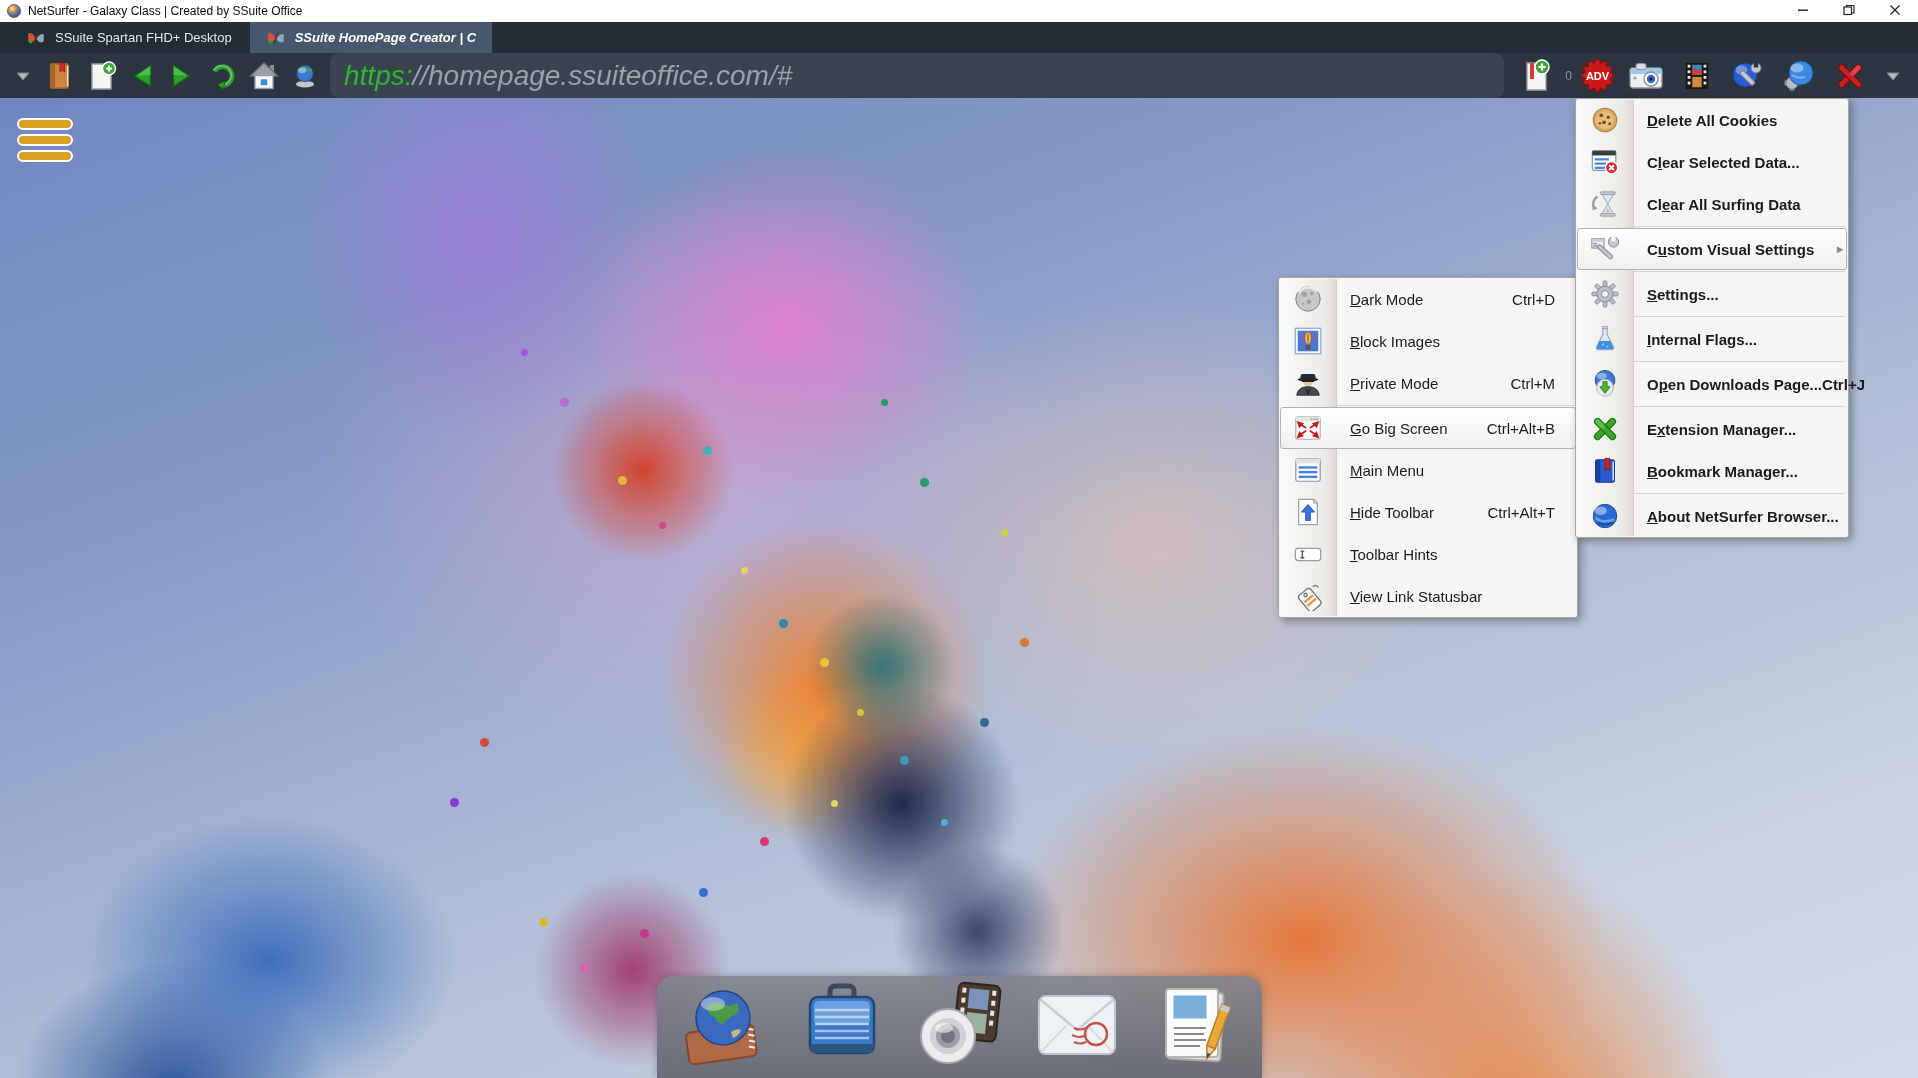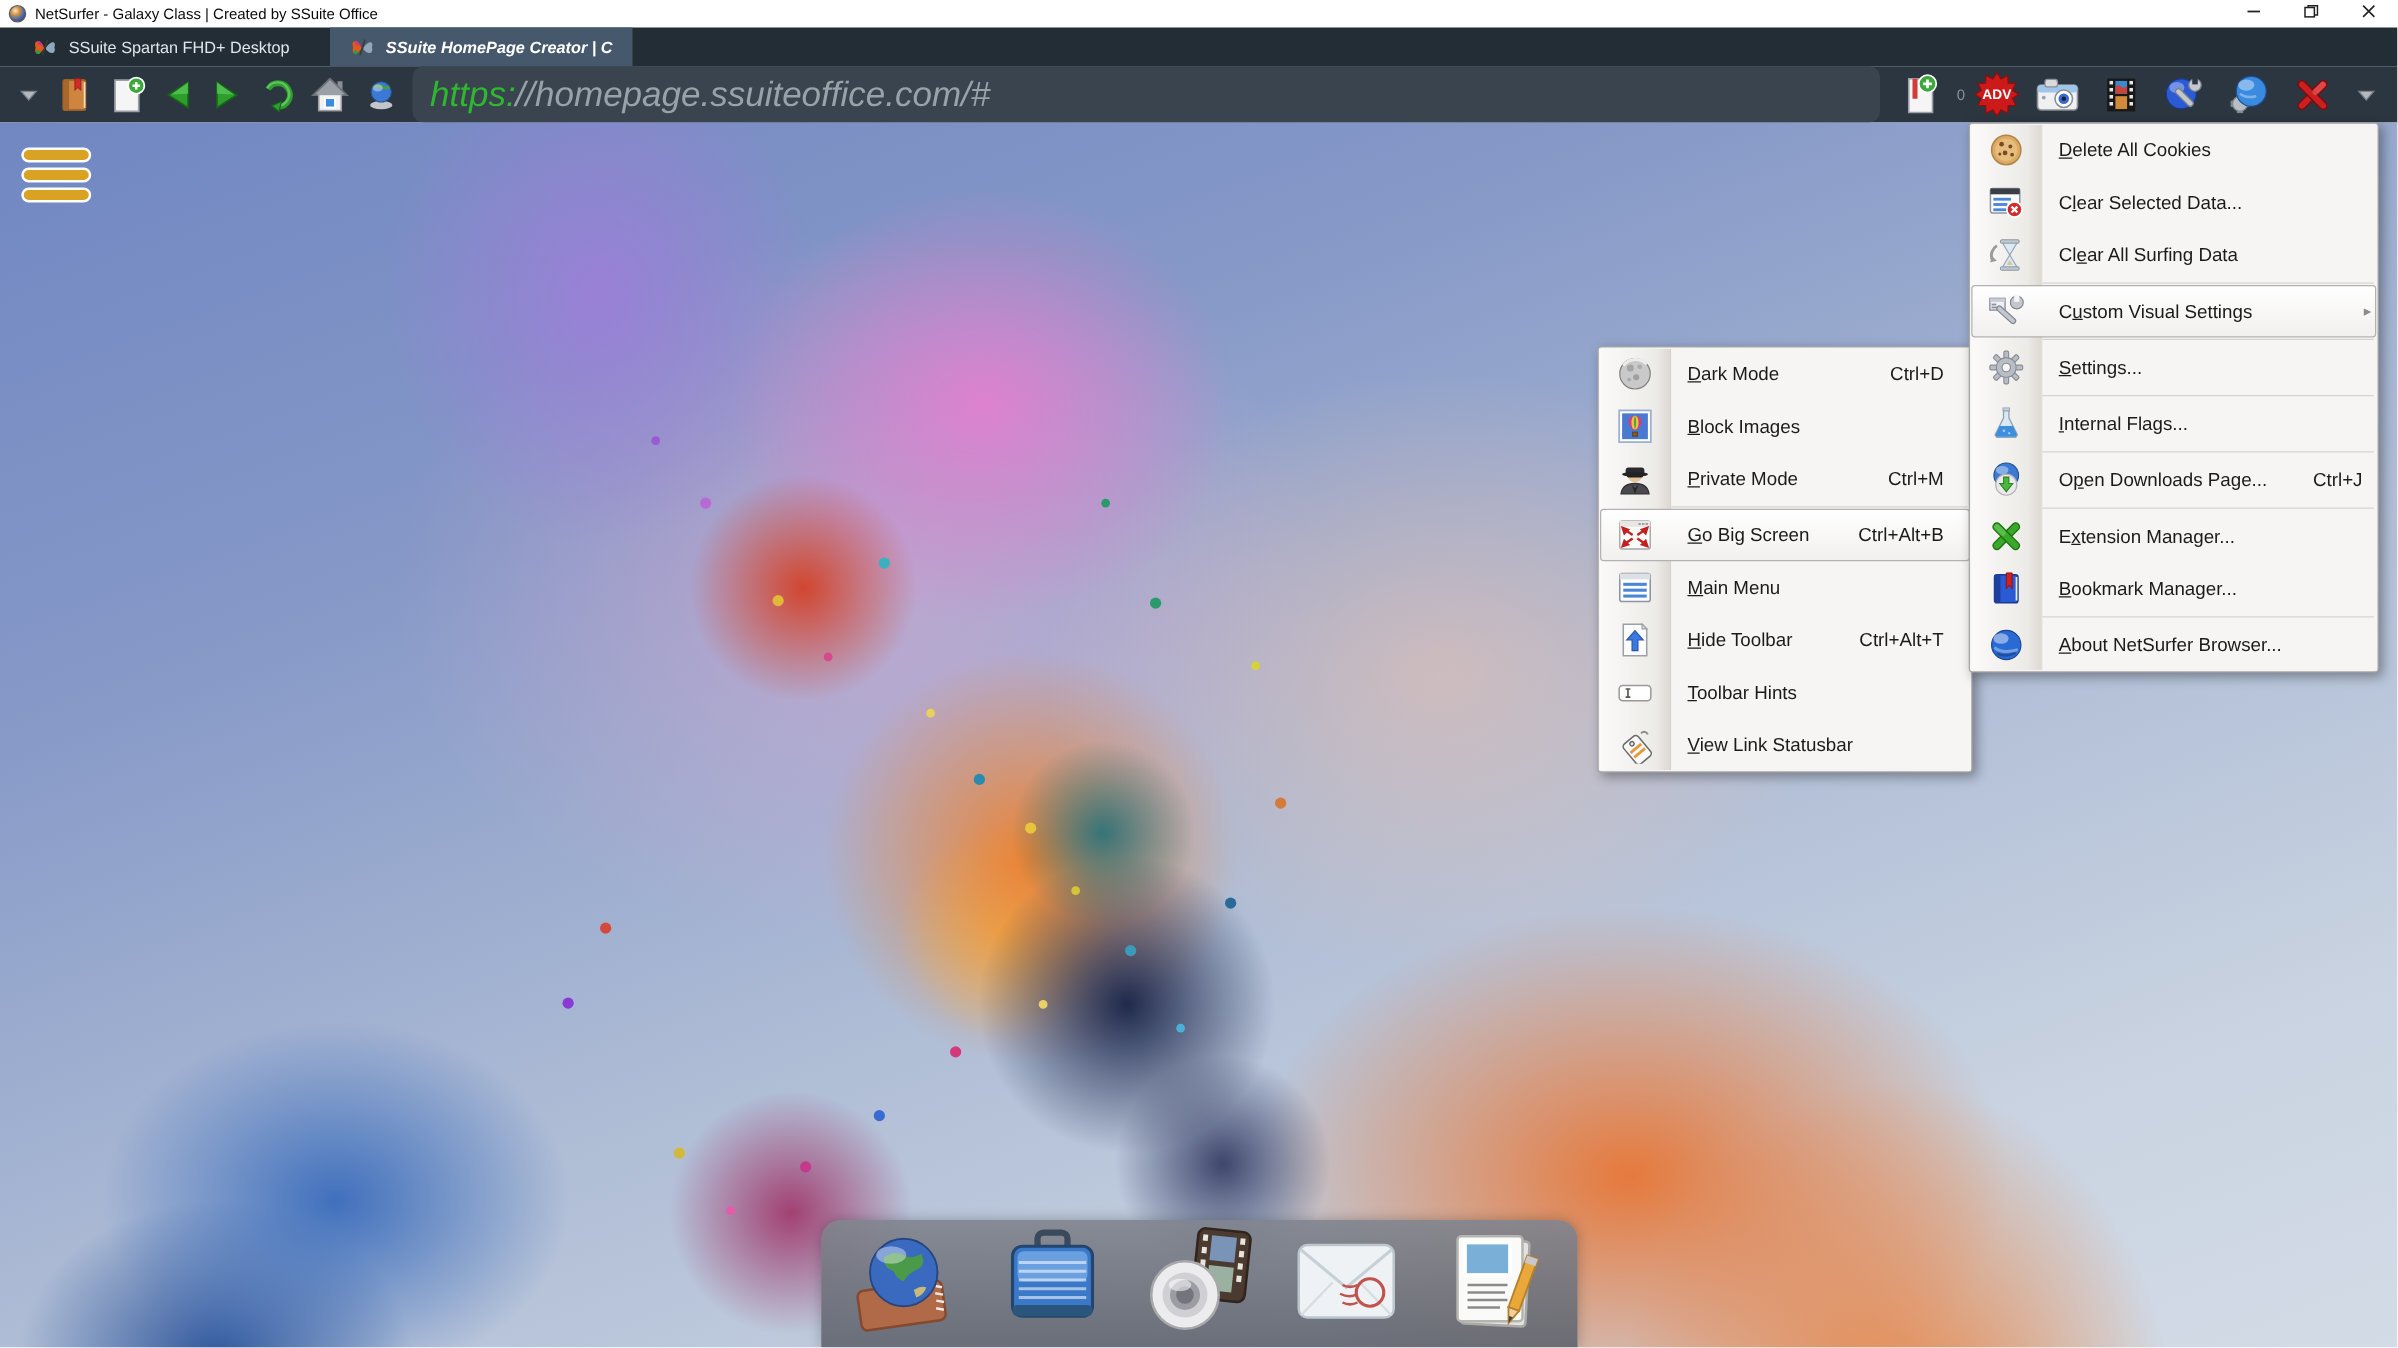--- a/index.html
+++ b/index.html
@@ -13,21 +13,21 @@
     border:1px solid #5a5a5a;box-sizing:border-box;}
   .title-text{font-size:12px;color:#0a0a0a;margin-left:7px;white-space:nowrap;}
   .win-controls{margin-left:auto;display:flex;height:100%;}
   .win-btn{width:46px;height:100%;display:flex;align-items:center;justify-content:center;}
   .win-btn svg{width:12px;height:12px;}
   
   .tabbar{position:absolute;left:0;top:22px;width:100%;height:31px;background:#232d36;
           display:flex;align-items:stretch;}
   .tab{display:flex;align-items:center;gap:9px;padding:0 16px;margin-left:10px;
        color:#e2e6ea;font-size:13px;white-space:nowrap;}
-  .tab.active{background:#46586b;color:#ffffff;font-style:italic;font-weight:bold;margin-left:16px;align-items:center;}
+  .tab.active{background:#46586b;color:#ffffff;font-style:italic;font-weight:bold;margin-left:2px;align-items:center;}
   .tab .bfly{width:20px;height:20px;flex:none;}
   
   .toolbar{position:absolute;left:0;top:53px;width:100%;height:45px;background:#2c3640;
            display:flex;align-items:center;box-sizing:border-box;padding:0 8px;}
   .tb-btn{height:38px;display:flex;align-items:center;justify-content:center;flex:none;
           padding:0 6px;background:none;border:none;text-align:right;}
   .tb-btn svg{display:block;}
   .addressbar{flex:1;height:37px;background:#39444f;border-radius:9px;margin:0 10px 0 6px;
               display:flex;align-items:baseline;padding:4px 14px;overflow:hidden;white-space:nowrap;
               font-style:italic;font-size:28px;line-height:37px;}
@@ -91,21 +91,21 @@
            position:relative;z-index:1;}
   .mi-icon svg{width:30px;height:30px;display:block;}
   .mi-label{margin-left:14px;position:relative;z-index:1;white-space:nowrap;}
   .mi-shortcut{margin-left:auto;position:relative;z-index:1;white-space:nowrap;}
   #visual-menu .mi-shortcut{margin-right:22px;}
   #tools-menu .mi-shortcut{margin-right:12px;}
   .mi-arrow{position:absolute;right:5px;top:50%;transform:translateY(-50%);color:#8a8a8a;
             font-size:12px;z-index:1;}
   .menu-sep{height:1px;background:#d8d5d0;margin:1px 3px 1px 58px;}
   #visual-menu{left:1278px;top:277px;width:300px;z-index:20;}
-  #tools-menu{left:1575px;top:98px;width:328px;z-index:30;}
+  #tools-menu{left:1575px;top:98px;width:274px;z-index:30;font-weight:bold;}
   u{text-decoration:underline;}
 </style>
 </head>
 <body>
 
 <div class="titlebar">
   <span class="title-globe"></span>
   <span class="title-text">NetSurfer - Galaxy Class | Created by SSuite Office</span>
   <div class="win-controls" id="win-controls">
       <div class="win-btn">

